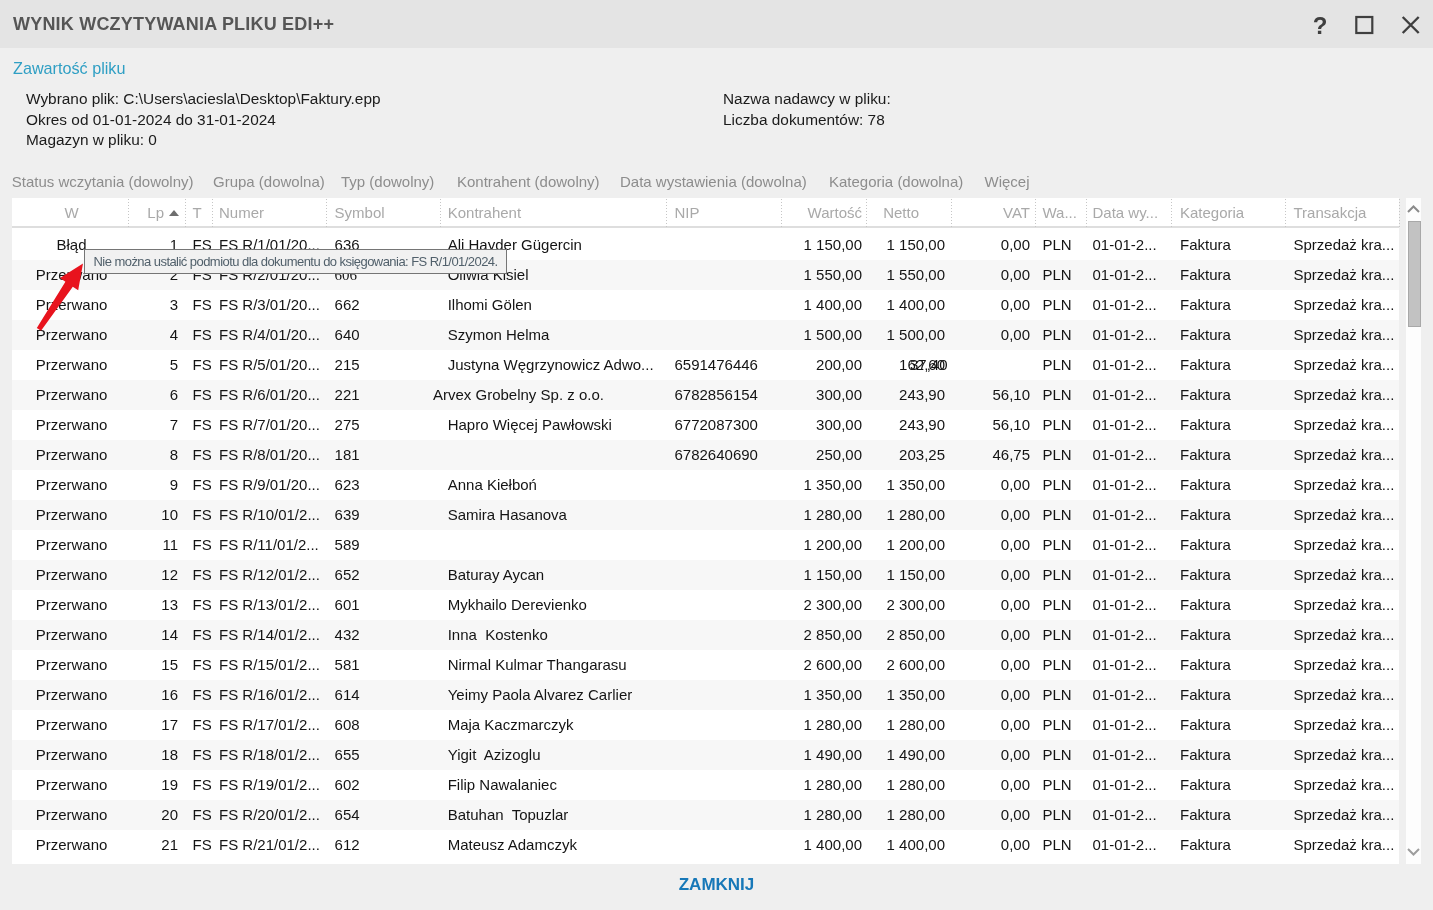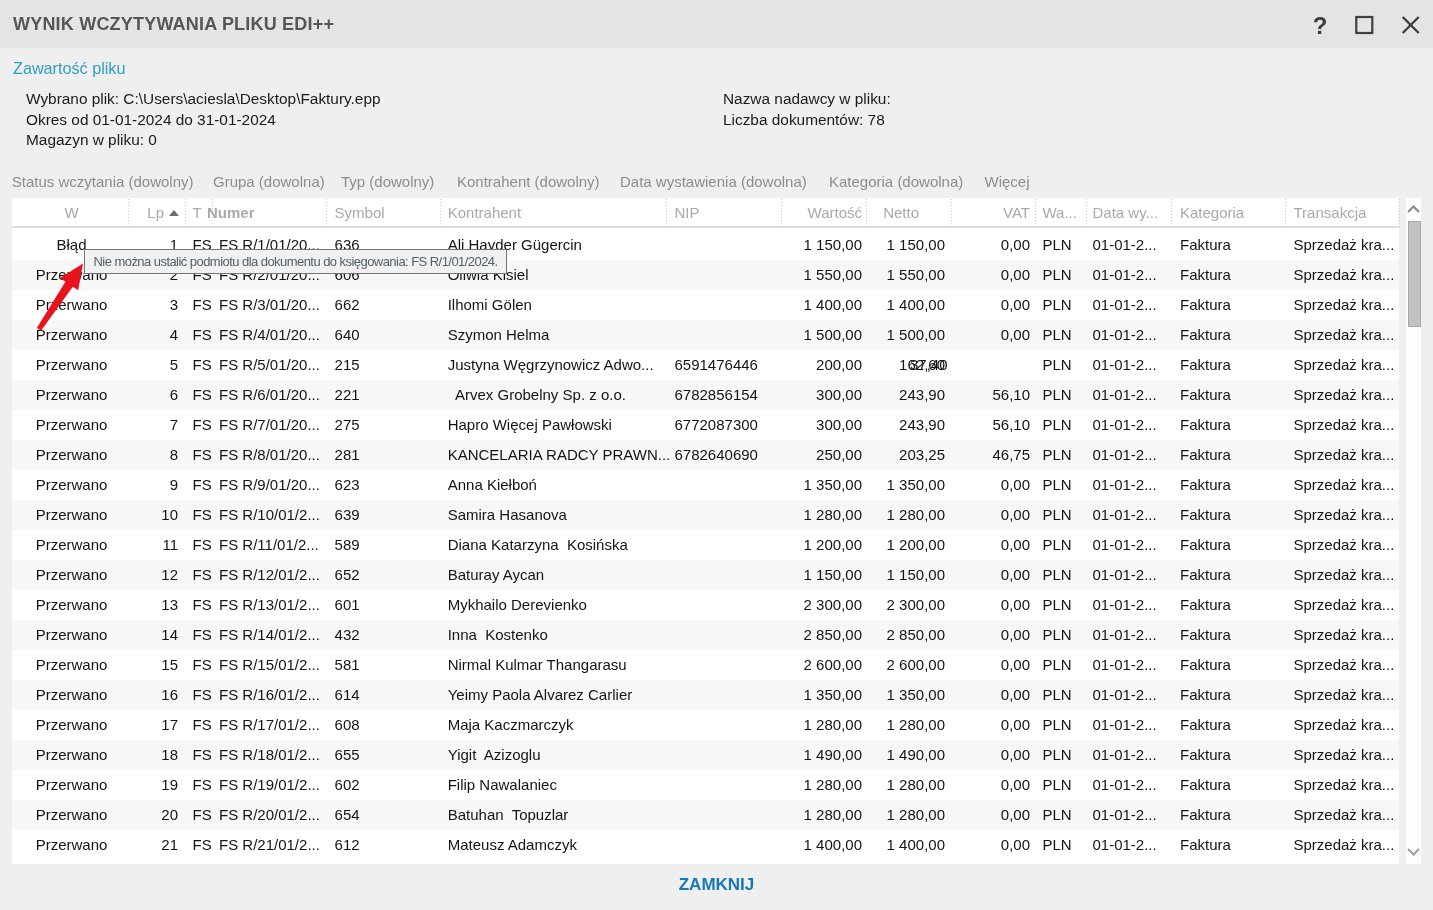--- a/index.html
+++ b/index.html
@@ -56,21 +56,21 @@
     <div class="sep" style="left:1073.7px;"></div>
     <div class="sep" style="left:1158.9px;"></div>
     <div class="sep" style="left:1272.7px;"></div>
     <div class="sep" style="left:1386.6px;"></div>
     <div class="cell hdrtxt" style="left:0; width:119px; text-align:center;">W</div>
     <div class="cell hdrtxt" style="left:106px; width:46px; text-align:right;">Lp</div>
     <svg class="abs" style="left:156px; top:11px;" width="12" height="8" viewBox="0 0 12 8">
       <path d="M6 1 L11 7 L1 7 Z" fill="#6e6e6e"></path>
     </svg>
     <div class="cell hdrtxt" style="left:180.6px;">T</div>
-    <div class="cell hdrtxt" style="left:195px;font-weight:bold;">Numer</div>
+    <div class="cell hdrtxt" style="left:207px;">Numer</div>
     <div class="cell hdrtxt" style="left:322.6px;">Symbol</div>
     <div class="cell hdrtxt" style="left:435.7px;">Kontrahent</div>
     <div class="cell hdrtxt" style="left:662.5px;">NIP</div>
     <div class="cell hdrtxt" style="left:730px; width:120px; text-align:right;">Wartość</div>
     <div class="cell hdrtxt" style="left:787px; width:120px; text-align:right;">Netto</div>
     <div class="cell hdrtxt" style="left:898px; width:120px; text-align:right;">VAT</div>
     <div class="cell hdrtxt" style="left:1030.5px;">Wa...</div>
     <div class="cell hdrtxt" style="left:1080.5px;">Data wy...</div>
     <div class="cell hdrtxt" style="left:1168px;">Kategoria</div>
     <div class="cell hdrtxt" style="left:1281.5px;">Transakcja</div>
@@ -88,21 +88,21 @@
     <div class="cell" style="left:1030.5px;">PLN</div>
     <div class="cell" style="left:1080.5px;">01-01-2...</div>
     <div class="cell" style="left:1168px;">Faktura</div>
     <div class="cell" style="left:1281.5px;">Sprzedaż kra...</div>
   </div>
 <div class="row" style="left:12px; top:260px; background:#f7f7f7;">
     <div class="cell" style="left:0; width:119px; text-align:center;">Przerwano</div>
     <div class="cell" style="left:106px; width:60px; text-align:right;">2</div>
     <div class="cell" style="left:180.6px;">FS</div>
     <div class="cell" style="left:207px;">FS R/2/01/20...</div>
-    <div class="cell" style="left:322.6px;">606</div>
+    <div class="cell" style="left:322.6px;font-family:Liberation Serif, serif;">606</div>
     <div class="cell" style="left:435.7px;">Oliwia Kisiel</div>
     <div class="cell" style="left:730px; width:120px; text-align:right;">1 550,00</div>
     <div class="cell" style="left:813px; width:120px; text-align:right;">1 550,00</div>
     <div class="cell" style="left:898px; width:120px; text-align:right;">0,00</div>
     <div class="cell" style="left:1030.5px;">PLN</div>
     <div class="cell" style="left:1080.5px;">01-01-2...</div>
     <div class="cell" style="left:1168px;">Faktura</div>
     <div class="cell" style="left:1281.5px;">Sprzedaż kra...</div>
   </div>
 <div class="row" style="left:12px; top:290px; background:#ffffff;">
@@ -150,21 +150,21 @@
     <div class="cell" style="left:1080.5px;">01-01-2...</div>
     <div class="cell" style="left:1168px;">Faktura</div>
     <div class="cell" style="left:1281.5px;">Sprzedaż kra...</div>
   </div>
 <div class="row" style="left:12px; top:380px; background:#f7f7f7;">
     <div class="cell" style="left:0; width:119px; text-align:center;">Przerwano</div>
     <div class="cell" style="left:106px; width:60px; text-align:right;">6</div>
     <div class="cell" style="left:180.6px;">FS</div>
     <div class="cell" style="left:207px;">FS R/6/01/20...</div>
     <div class="cell" style="left:322.6px;">221</div>
-    <div class="cell" style="left:443px;">Arvex Grobelny Sp. z o.o.</div>
+    <div class="cell" style="left:421px;">Arvex Grobelny Sp. z o.o.</div>
     <div class="cell" style="left:662.5px;">6782856154</div>
     <div class="cell" style="left:730px; width:120px; text-align:right;">300,00</div>
     <div class="cell" style="left:813px; width:120px; text-align:right;">243,90</div>
     <div class="cell" style="left:898px; width:120px; text-align:right;">56,10</div>
     <div class="cell" style="left:1030.5px;">PLN</div>
     <div class="cell" style="left:1080.5px;">01-01-2...</div>
     <div class="cell" style="left:1168px;">Faktura</div>
     <div class="cell" style="left:1281.5px;">Sprzedaż kra...</div>
   </div>
 <div class="row" style="left:12px; top:410px; background:#ffffff;">
@@ -181,22 +181,21 @@
     <div class="cell" style="left:1030.5px;">PLN</div>
     <div class="cell" style="left:1080.5px;">01-01-2...</div>
     <div class="cell" style="left:1168px;">Faktura</div>
     <div class="cell" style="left:1281.5px;">Sprzedaż kra...</div>
   </div>
 <div class="row" style="left:12px; top:440px; background:#f7f7f7;">
     <div class="cell" style="left:0; width:119px; text-align:center;">Przerwano</div>
     <div class="cell" style="left:106px; width:60px; text-align:right;">8</div>
     <div class="cell" style="left:180.6px;">FS</div>
     <div class="cell" style="left:207px;">FS R/8/01/20...</div>
-    <div class="cell" style="left:322.6px;">281</div>
-    <div class="cell" style="left:435.7px;">KANCELARIA RADCY PRAWN...</div>
+    <div class="cell" style="left:322.6px;">181</div>
     <div class="cell" style="left:662.5px;">6782640690</div>
     <div class="cell" style="left:730px; width:120px; text-align:right;">250,00</div>
     <div class="cell" style="left:813px; width:120px; text-align:right;">203,25</div>
     <div class="cell" style="left:898px; width:120px; text-align:right;">46,75</div>
     <div class="cell" style="left:1030.5px;">PLN</div>
     <div class="cell" style="left:1080.5px;">01-01-2...</div>
     <div class="cell" style="left:1168px;">Faktura</div>
     <div class="cell" style="left:1281.5px;">Sprzedaż kra...</div>
   </div>
 <div class="row" style="left:12px; top:470px; background:#ffffff;">
@@ -228,21 +227,20 @@
     <div class="cell" style="left:1080.5px;">01-01-2...</div>
     <div class="cell" style="left:1168px;">Faktura</div>
     <div class="cell" style="left:1281.5px;">Sprzedaż kra...</div>
   </div>
 <div class="row" style="left:12px; top:530px; background:#ffffff;">
     <div class="cell" style="left:0; width:119px; text-align:center;">Przerwano</div>
     <div class="cell" style="left:106px; width:60px; text-align:right;">11</div>
     <div class="cell" style="left:180.6px;">FS</div>
     <div class="cell" style="left:207px;">FS R/11/01/2...</div>
     <div class="cell" style="left:322.6px;">589</div>
-    <div class="cell" style="left:435.7px;">Diana Katarzyna&nbsp; Kosińska</div>
     <div class="cell" style="left:730px; width:120px; text-align:right;">1 200,00</div>
     <div class="cell" style="left:813px; width:120px; text-align:right;">1 200,00</div>
     <div class="cell" style="left:898px; width:120px; text-align:right;">0,00</div>
     <div class="cell" style="left:1030.5px;">PLN</div>
     <div class="cell" style="left:1080.5px;">01-01-2...</div>
     <div class="cell" style="left:1168px;">Faktura</div>
     <div class="cell" style="left:1281.5px;">Sprzedaż kra...</div>
   </div>
 <div class="row" style="left:12px; top:560px; background:#f7f7f7;">
     <div class="cell" style="left:0; width:119px; text-align:center;">Przerwano</div>

